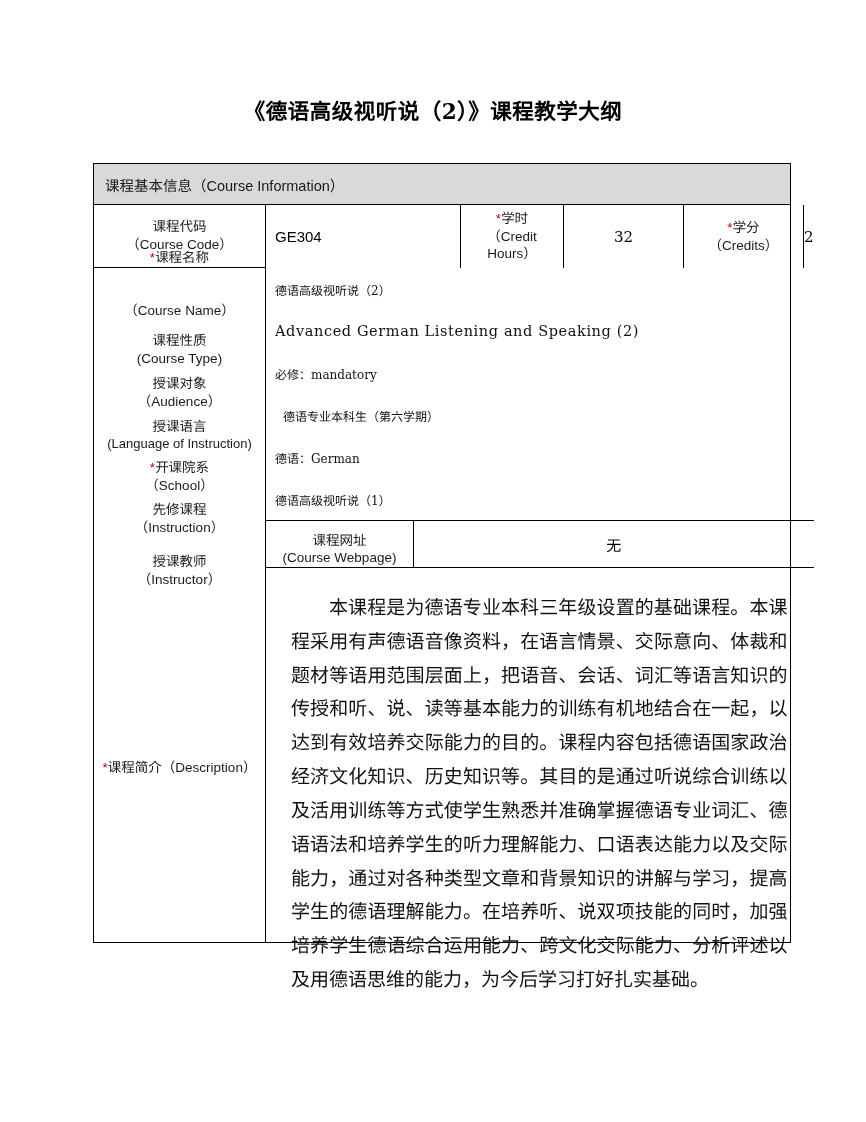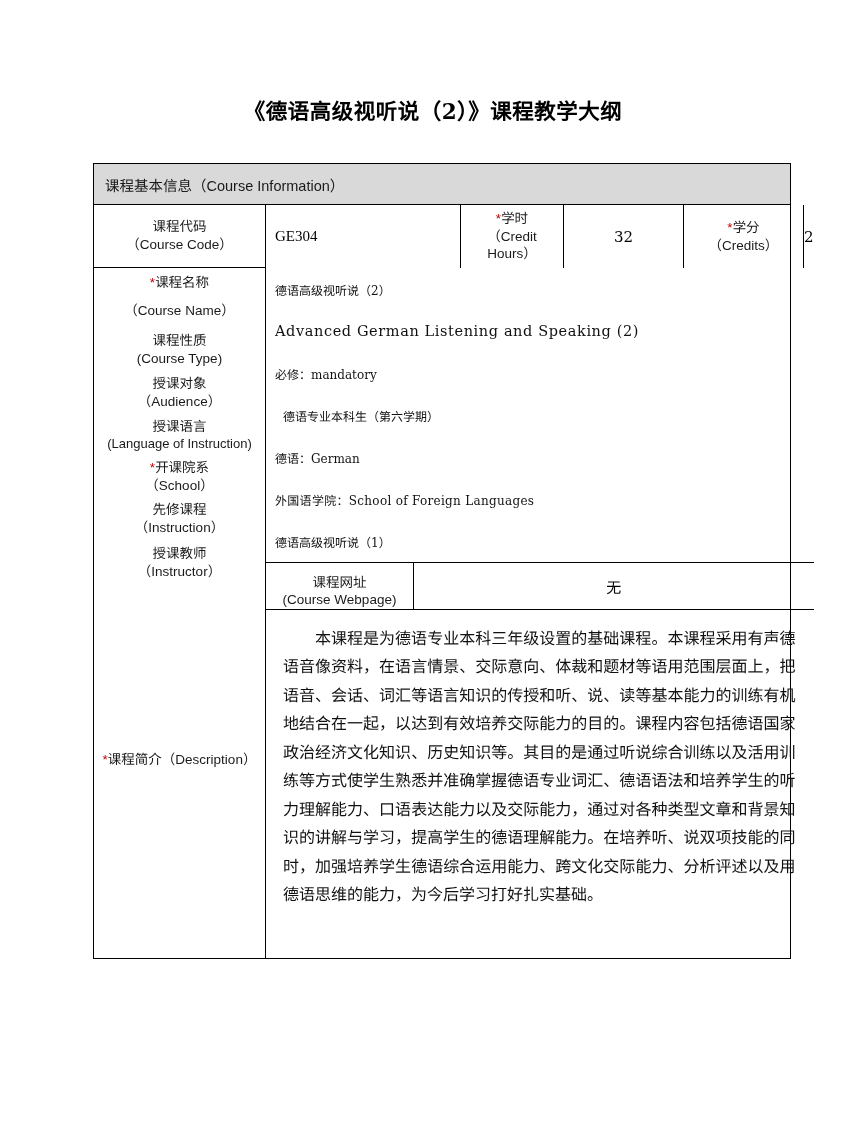--- a/index.html
+++ b/index.html
@@ -93,27 +93,27 @@
   }
   .label-cell .ln { display: block; white-space: nowrap; }
   .label-cell .ln.wide { font-size: 13px; }
 
   .divider-under-code { border-bottom: 1.2px solid #000; }
 
   .req { color: #c00000; }
 
   
   .lc-code      { height: 63px; text-align: right; }
-  .lc-name      { height: 52px; padding-top: 6px; justify-content: space-between;}
+  .lc-name      { height: 52px; padding-top: 6px; justify-content: flex-end; gap: 35px;}
   .lc-type      { height: 52px; justify-content: flex-end; padding-bottom: 4px;}
   .lc-audience  { height: 42px; }
   .lc-lang      { height: 42px; }
   .lc-school    { height: 42px; }
   .lc-prereq    { height: 42px; }
-  .lc-instr     { height: 46px; }
+  .lc-instr     { height: 46px; margin-top: 8px; }
   .lc-desc      { height: 348px; display: flex; align-items: center; justify-content: center; }
 
   
   .content-col {
     flex: 1;
     box-sizing: border-box;
     position: relative;
   }
 
   
@@ -124,21 +124,21 @@
     height: 63px;
     border-bottom: 0;
   }
   .rc-code {
     width: 195px;
     box-sizing: border-box;
     border-right: 1.2px solid #000;
     display: flex;
     align-items: center;
     padding-left: 9px;
-    font-family: Liberation Serif, serif;
+    font-family: Liberation Sans, sans-serif;
     font-size: 15px;
   }
   .rc-ch-label {
     width: 103px;
     box-sizing: border-box;
     border-right: 1.2px solid #000;
     display: flex;
     flex-direction: column;
     justify-content: center;
     align-items: center;
@@ -237,27 +237,27 @@
   }
 
   
   .row-desc {
     height: 348px;
     box-sizing: border-box;
     padding: 7px 10px 0 9px;
   }
   .desc-text {
     font-family: "Liberation Sans", "DejaVu Sans", sans-serif;
-    font-size: 16px;
+    font-size: 19px;
     line-height: 1.78;
     text-align: justify;
     text-justify: inter-ideograph;
     text-indent: 2em;
     color: #111;
-    margin: 8px;
+    margin: 16px;
   }
 </style>
 </head>
 <body>
 
 <div class="page">
 
   <div class="doc-title">《德语高级视听说（2）》课程教学大纲</div>
 
   <div class="info-table">
@@ -331,21 +331,20 @@
             <span>（Credits）</span>
           </div>
           <div class="rc-cr-value">2</div>
         </div>
 
         <div class="c-row cr-name-cn">德语高级视听说（2）</div>
         <div class="c-row cr-name-en">Advanced German Listening and Speaking (2)</div>
         <div class="c-row cr-type">必修：mandatory</div>
         <div class="c-row cr-audience">德语专业本科生（第六学期）</div>
         <div class="c-row cr-lang">德语：German</div>
-        <div class="c-row cr-school">外国语学院：School of Foreign Languages</div>
         <div class="c-row cr-prereq">德语高级视听说（1）</div>
 
         <div class="row-instr">
           <div class="ri-web-label">
             <span>课程网址</span>
             <span>(Course Webpage)</span>
           </div>
           <div class="ri-web-value">无</div>
         </div>
 

